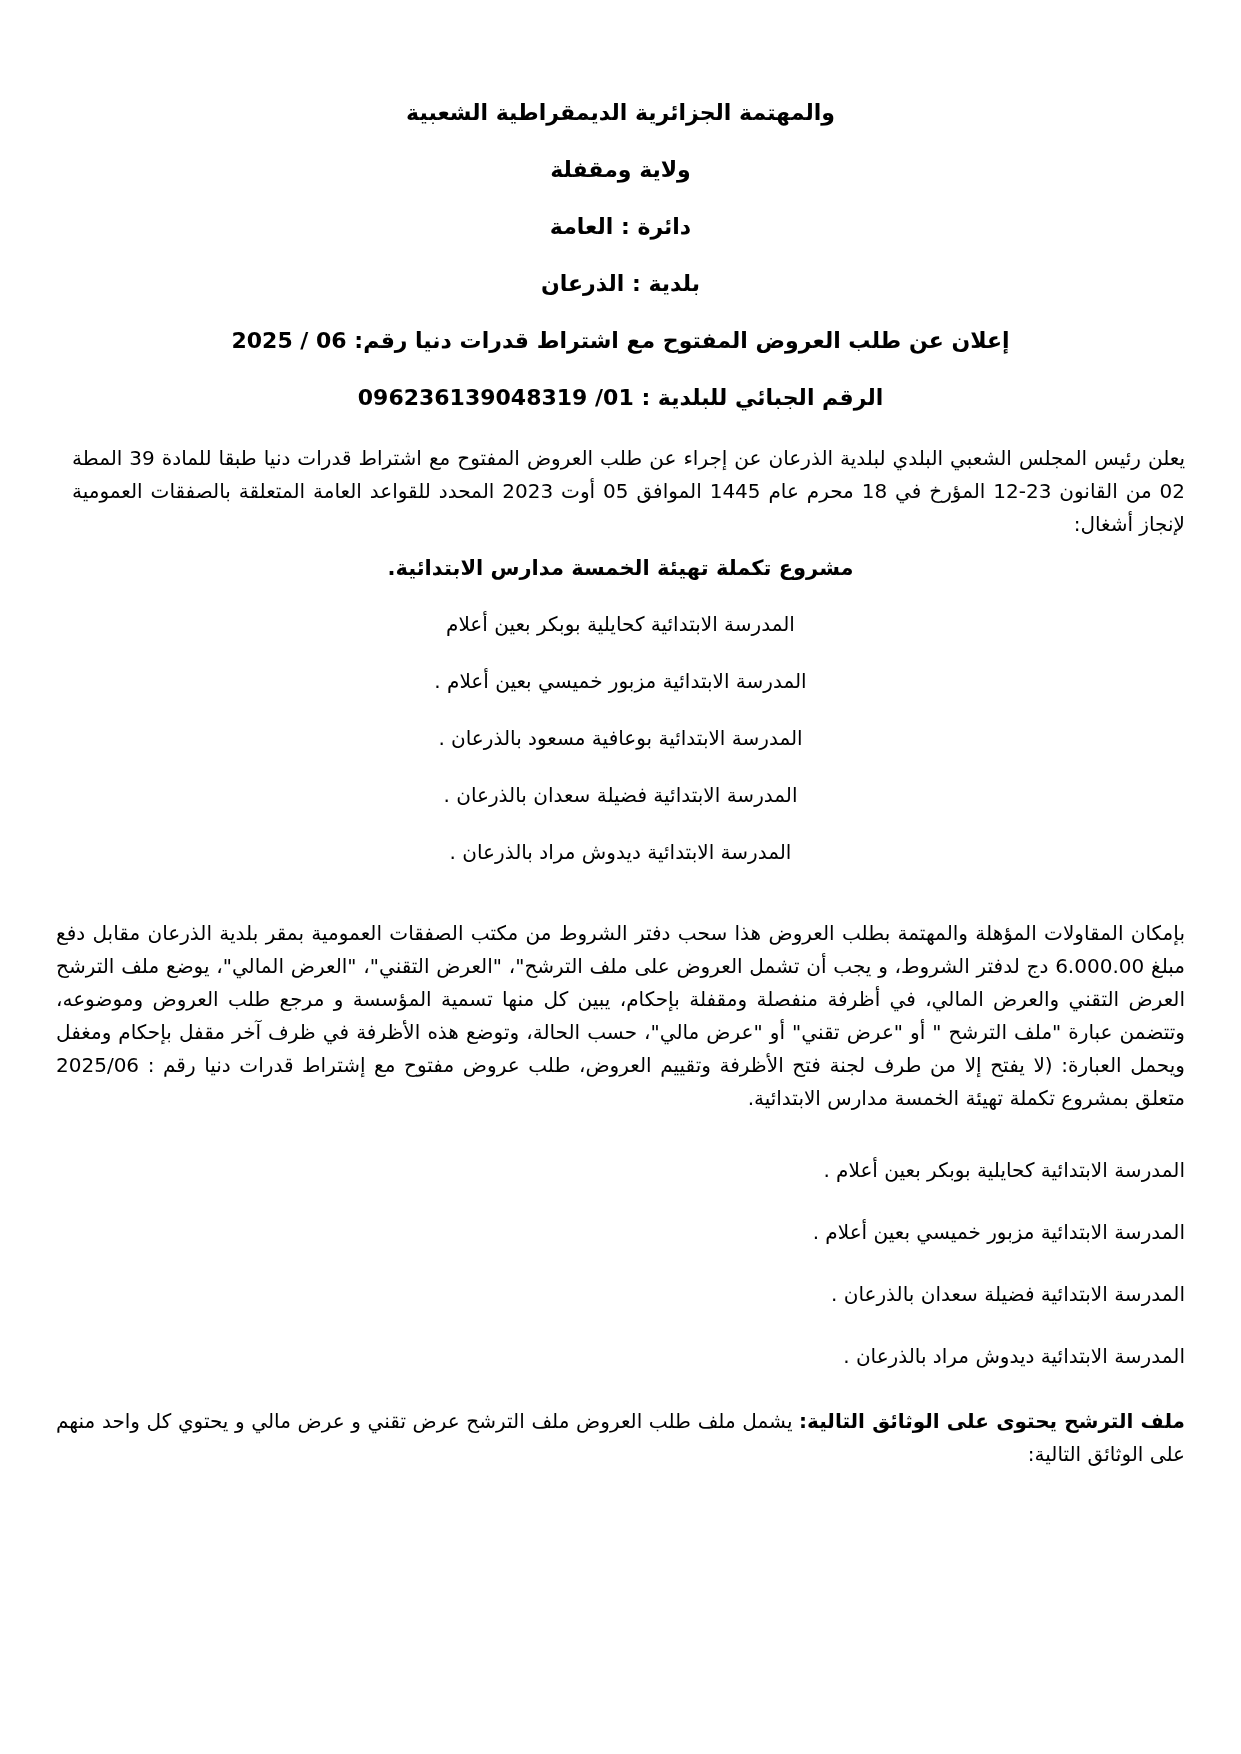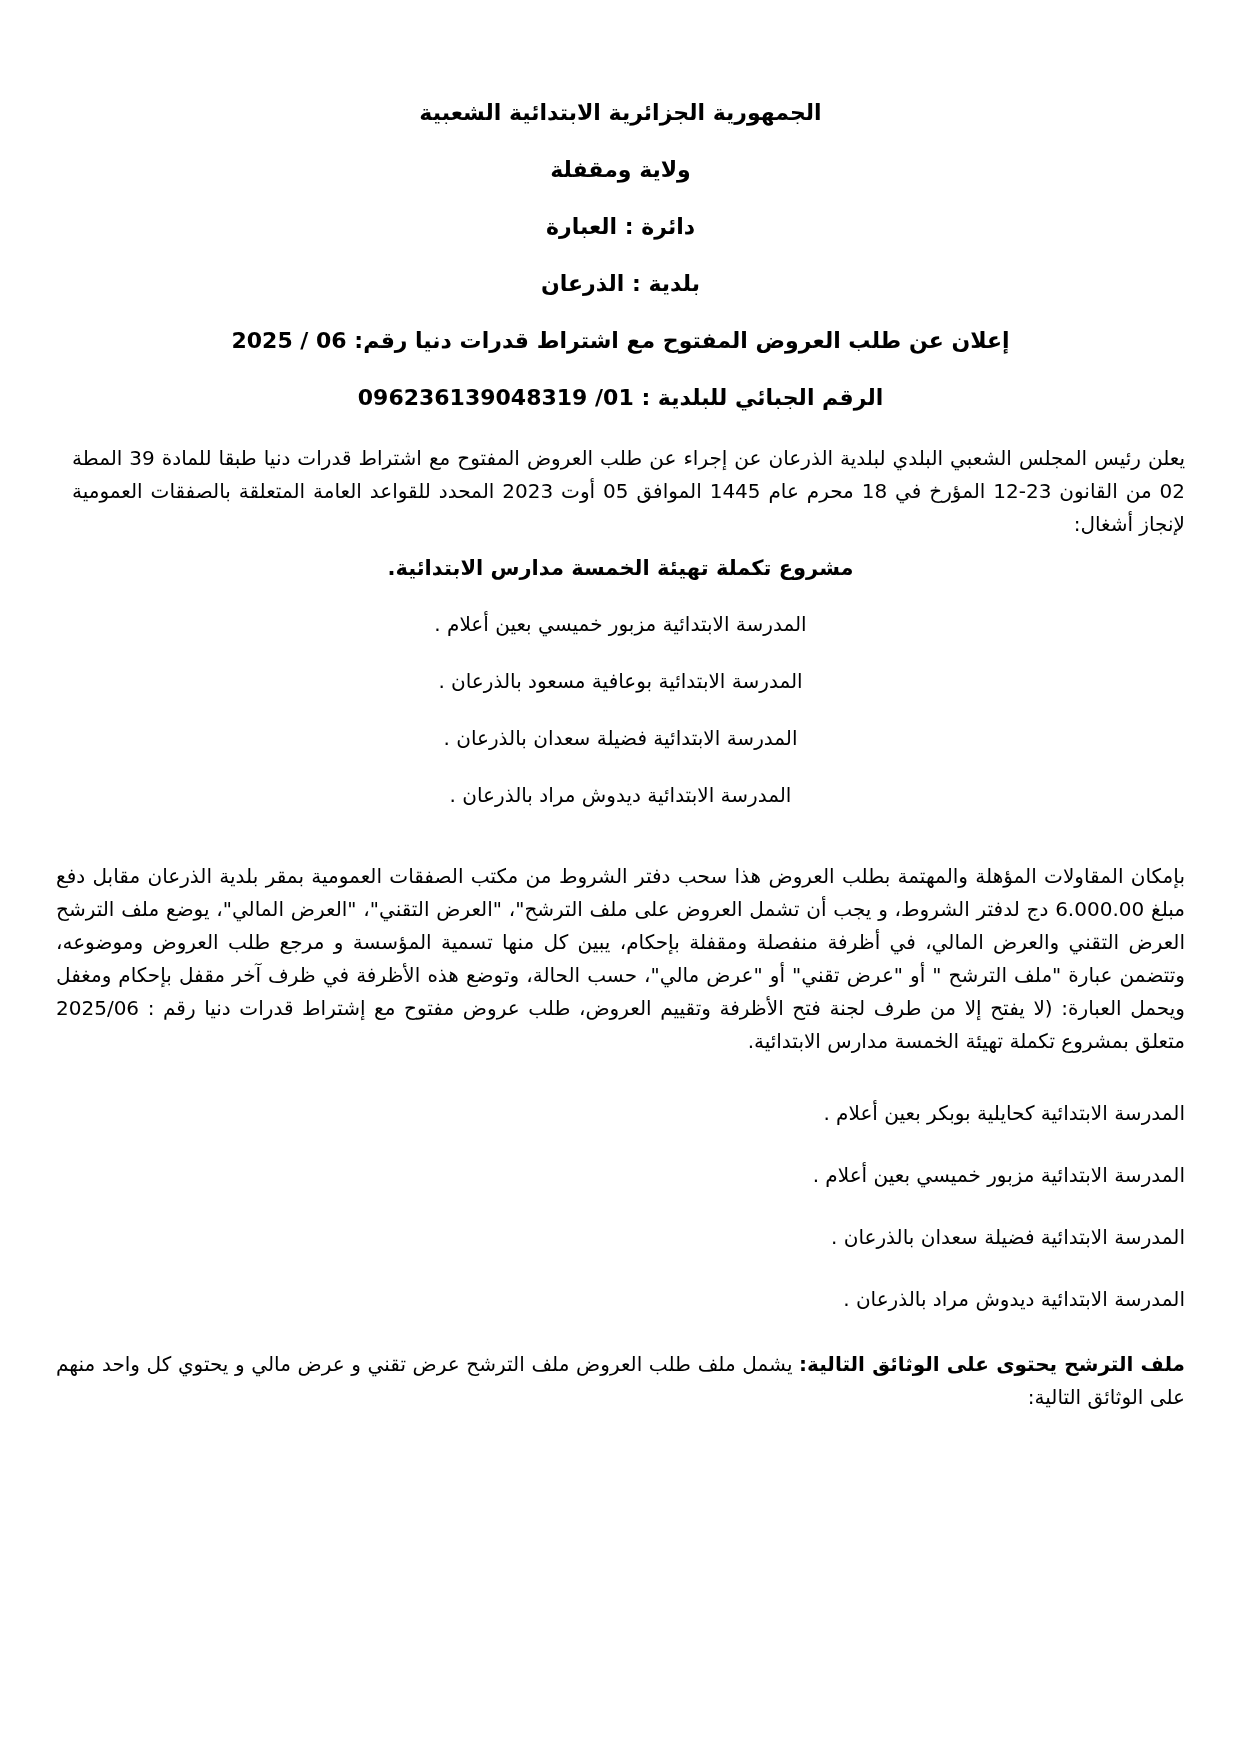--- a/index.html
+++ b/index.html
@@ -83,33 +83,34 @@
     font-family: "DejaVu Sans", sans-serif;
     font-weight: normal;
   }
 </style>
 </head>
 <body>
 
 <div class="page">
 
   <header class="doc-header">
-    <p>الجمهورية الجزائرية الابتدائية الشعبية</p>
+    <p>والمهتمة الجزائرية الديمقراطية الشعبية</p>
     <p>ولاية ومقفلة</p>
-    <p>دائرة : العبارة</p>
+    <p>دائرة : العامة</p>
     <p>بلدية : الذرعان</p>
     <p>إعلان عن طلب العروض المفتوح مع اشتراط قدرات دنيا رقم: 06 / 2025</p>
     <p>الرقم الجبائي للبلدية : 01/ 096236139048319</p>
   </header>
 
   <p class="body-par intro">يعلن رئيس المجلس الشعبي البلدي لبلدية الذرعان عن إجراء عن طلب العروض المفتوح مع اشتراط قدرات دنيا طبقا للمادة 39 المطة 02 من القانون 23-12 المؤرخ في 18 محرم عام 1445 الموافق 05 أوت 2023 المحدد للقواعد العامة المتعلقة بالصفقات العمومية لإنجاز أشغال:</p>
 
   <p class="project-title">مشروع تكملة تهيئة الخمسة مدارس الابتدائية.</p>
 
   <div>
+    <p class="school-c">المدرسة الابتدائية كحايلية بوبكر بعين أعلام</p>
     <p class="school-c">المدرسة الابتدائية مزبور خميسي بعين أعلام .</p>
     <p class="school-c">المدرسة الابتدائية بوعافية مسعود بالذرعان .</p>
     <p class="school-c">المدرسة الابتدائية فضيلة سعدان بالذرعان .</p>
     <p class="school-c">المدرسة الابتدائية ديدوش مراد بالذرعان .</p>
   </div>
 
   <p class="body-par terms">بإمكان المقاولات المؤهلة والمهتمة بطلب العروض هذا سحب دفتر الشروط من مكتب الصفقات العمومية بمقر بلدية الذرعان مقابل دفع مبلغ 6.000.00 دج لدفتر الشروط، و يجب أن تشمل العروض على ملف الترشح"، "العرض التقني"، "العرض المالي"، يوضع ملف الترشح العرض التقني والعرض المالي، في أظرفة منفصلة ومقفلة بإحكام، يبين كل منها تسمية المؤسسة و مرجع طلب العروض وموضوعه، وتتضمن عبارة "ملف الترشح " أو "عرض تقني" أو "عرض مالي"، حسب الحالة، وتوضع هذه الأظرفة في ظرف آخر مقفل بإحكام ومغفل ويحمل العبارة: (لا يفتح إلا من طرف لجنة فتح الأظرفة وتقييم العروض، طلب عروض مفتوح مع إشتراط قدرات دنيا رقم : 2025/06 متعلق بمشروع تكملة تهيئة الخمسة مدارس الابتدائية.</p>
 
   <div class="schools-right">
     <p class="school-r">المدرسة الابتدائية كحايلية بوبكر بعين أعلام .</p>

